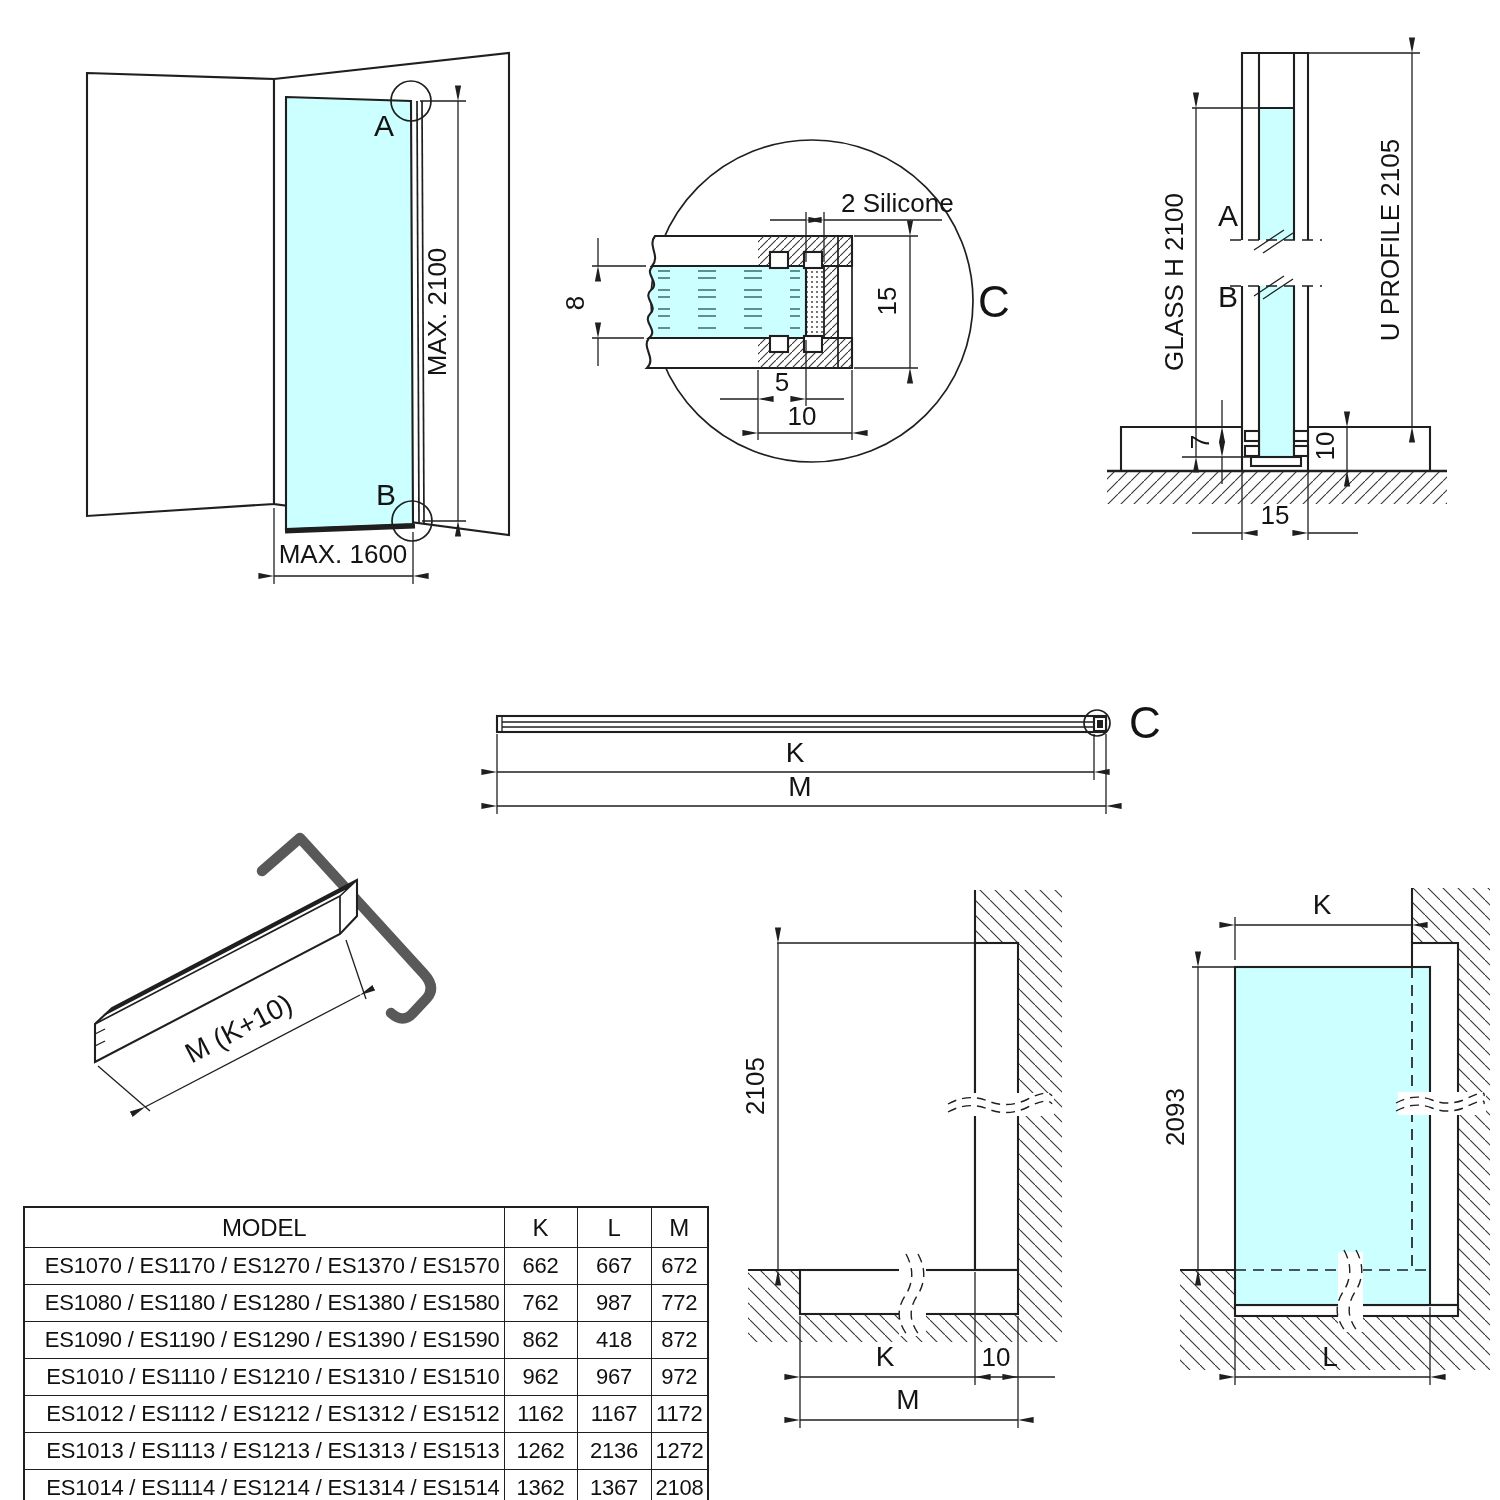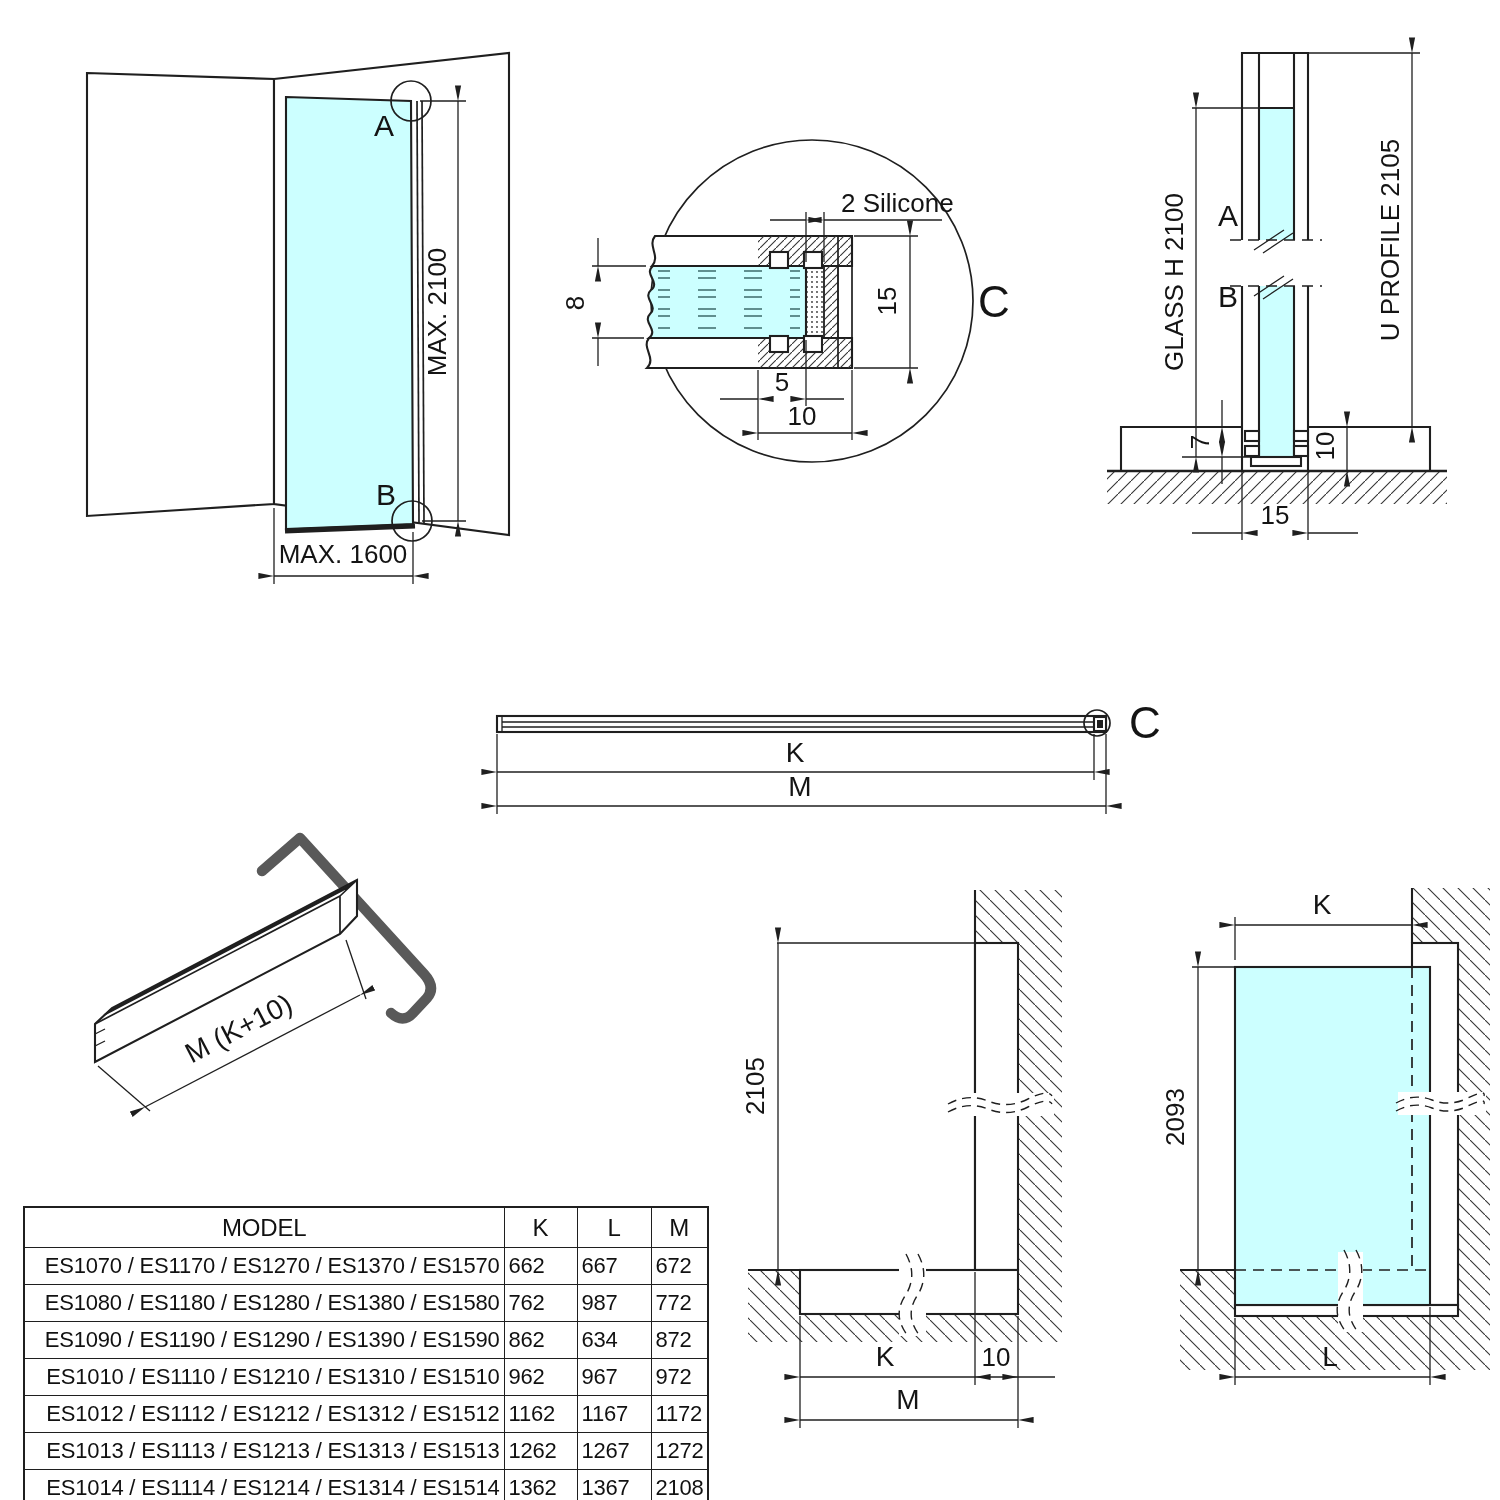--- a/index.html
+++ b/index.html
@@ -22,21 +22,21 @@
   .t28{font-size:28px;} .t30{font-size:30px;} .t44{font-size:44px;}
   .ts {text-anchor:start;}
   .cap{fill:none;stroke:#595959;stroke-width:10.5;stroke-linecap:round;stroke-linejoin:round;}
   
   .spec{position:absolute;left:23px;top:1206px;width:684px;border-collapse:collapse;
         table-layout:fixed;font-size:22px;color:#111;letter-spacing:-0.2px;}
   .spec th,.spec td{border:1.6px solid #1f1f1f;font-weight:400;padding:4px;white-space:nowrap;
         overflow:hidden;}
   .spec{border:2.3px solid #1f1f1f;}
   .spec th{height:31px;text-align:center;font-size:24px;}
-  .spec td{height:28px;text-align:left;}
+  .spec td{height:28px;text-align:center;}
   .spec td.model{text-align:right;padding-left:6px;}
   .spec tr.sep td{border-top-width:3px;}
 </style>
 </head>
 <body>
 
 <div class="sheet">
 <svg viewBox="0 0 1500 1500" width="1500" height="1500">
   <defs>
     <marker id="arr" viewBox="0 0 16 7" refX="0.4" refY="3.5" markerWidth="16" markerHeight="7" markerUnits="userSpaceOnUse" orient="auto-start-reverse">
@@ -292,39 +292,39 @@
         </tr>
     <tr>
           <td class="model">ES1080 / ES1180 / ES1280 / ES1380 / ES1580</td>
           <td>762</td>
           <td>987</td>
           <td>772</td>
         </tr>
     <tr>
           <td class="model">ES1090 / ES1190 / ES1290 / ES1390 / ES1590</td>
           <td>862</td>
-          <td>634</td>
+          <td>418</td>
           <td>872</td>
         </tr>
     <tr>
           <td class="model">ES1010 / ES1110 / ES1210 / ES1310 / ES1510</td>
           <td>962</td>
           <td>967</td>
           <td>972</td>
         </tr>
     <tr>
           <td class="model">ES1012 / ES1112 / ES1212 / ES1312 / ES1512</td>
           <td>1162</td>
           <td>1167</td>
           <td>1172</td>
         </tr>
     <tr>
           <td class="model">ES1013 / ES1113 / ES1213 / ES1313 / ES1513</td>
           <td>1262</td>
-          <td>1267</td>
+          <td>2136</td>
           <td>1272</td>
         </tr>
     <tr>
           <td class="model">ES1014 / ES1114 / ES1214 / ES1314 / ES1514</td>
           <td>1362</td>
           <td>1367</td>
           <td>2108</td>
         </tr>
   </tbody>
 </table>

